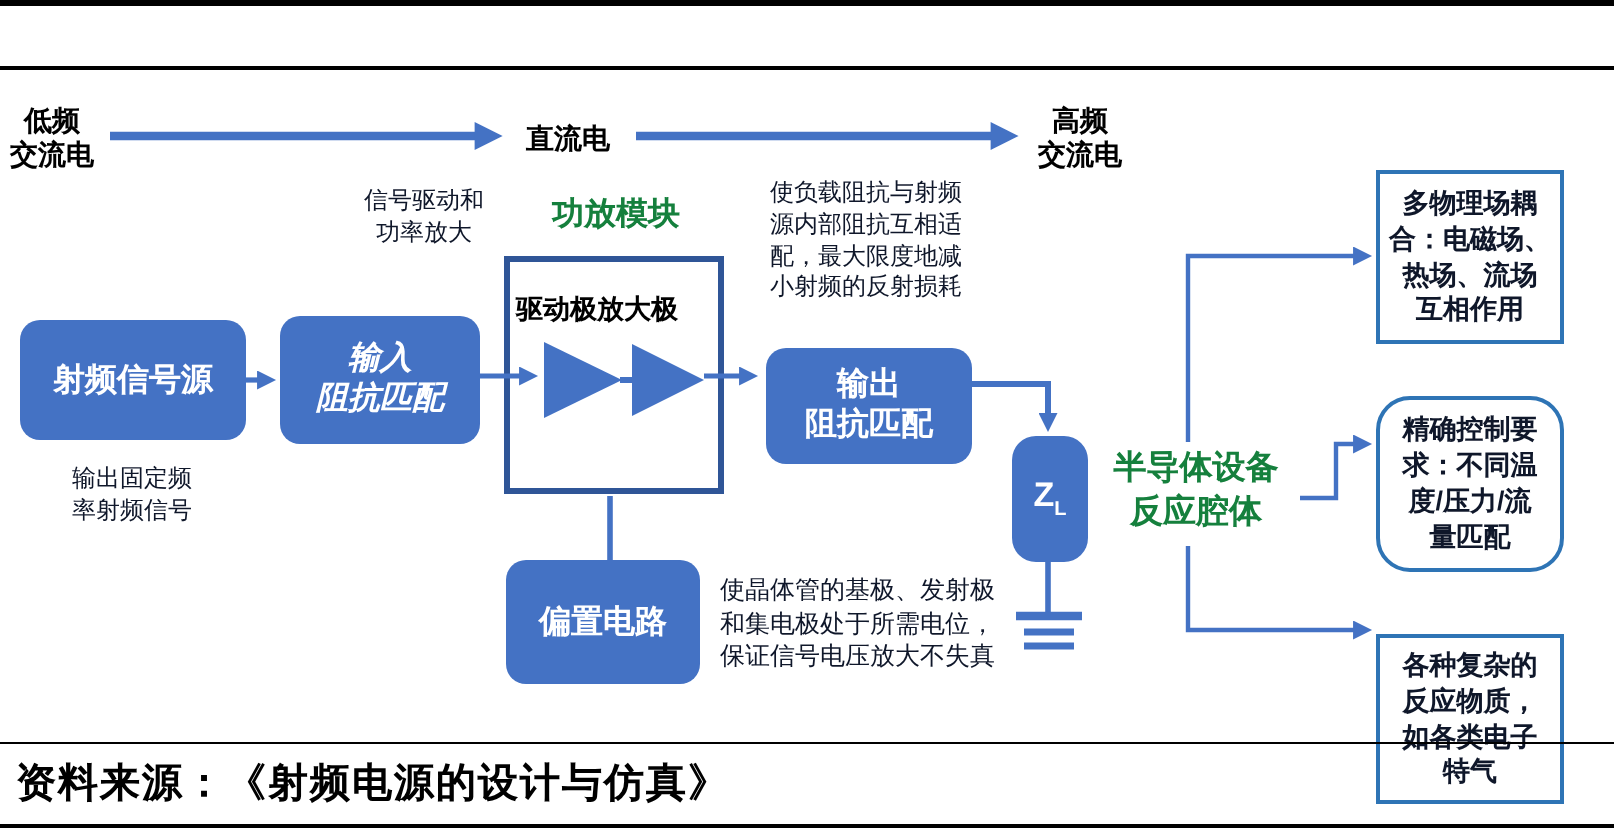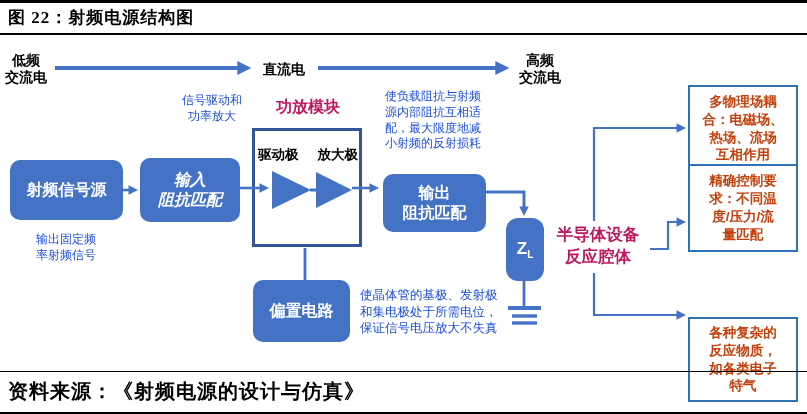--- a/index.html
+++ b/index.html
@@ -16,49 +16,48 @@
   .fig-source{
     left:8px;top:378px;font-family:"Liberation Serif","DejaVu Serif",serif;
     font-size:20px;letter-spacing:1px;font-weight:bold;
   }
   .flow-label{font-weight:bold;font-size:14px;line-height:1.2;text-align:center;white-space:pre-line;}
   .blue-box{
     background:#4472C4;color:#fff;font-weight:bold;border-radius:10px;
     display:flex;align-items:center;justify-content:center;text-align:center;
     white-space:pre-line;box-sizing:border-box;
   }
-  .note{font-size:12px;line-height:1.32;color:#1d4ed8;white-space:pre-line;}
+  .note{font-size:12px;line-height:1.32;color:#0f172a;white-space:pre-line;}
   .note-center{text-align:center;}
   .amp-box{
     border:3px solid #2F5597;background:#fff;box-sizing:border-box;
   }
   .amp-stages{
     position:absolute;left:258px;top:146px;width:100px;display:flex;
-    justify-content:space-between;font-weight:bold;font-size:13.5px;color:#000;
+    font-weight:bold;font-size:13.5px;color:#000;
   }
-  .bold-label{font-weight:bold;color:#be185d;text-align:center;white-space:pre-line;}
+  .bold-label{font-weight:bold;color:#15803d;text-align:center;white-space:pre-line;}
   .callout{
-    left:688px;width:110px;background:#fff;border:2px solid #2E74B5;box-sizing:border-box;
-    color:#c2410c;font-weight:bold;font-size:13.5px;line-height:1.33;text-align:center;
+    left:688px;width:94px;background:#fff;border:2px solid #2E74B5;box-sizing:border-box;
+    color:#0f172a;font-weight:bold;font-size:13.5px;line-height:1.33;text-align:center;
     display:flex;align-items:center;justify-content:center;white-space:pre-line;
   }
   .zl-box{
     left:506px;top:218px;width:38px;height:63px;border-radius:12px;
     font-size:17px;
   }
   .zl-box sub{font-size:10px;}
   svg.overlay{position:absolute;left:0;top:0;z-index:5;pointer-events:none;}
 </style>
 </head>
 <body>
 
 <div class="canvas">
 
   <div class="rule" style="top:0;height:3px;"></div>
-  <div class="abs fig-title">图 22：射频电源结构图</div>
   <div class="rule" style="top:33px;height:1.5px;"></div>
 
   <div class="abs flow-label" style="left:0;top:52px;width:52px;">低频
 交流电</div>
   <div class="abs flow-label" style="left:260px;top:61px;width:48px;">直流电</div>
   <div class="abs flow-label" style="left:512px;top:52px;width:56px;">高频
 交流电</div>
 
   <div class="abs note note-center" style="left:166px;top:93px;width:92px;">信号驱动和
 功率放大</div>
@@ -91,21 +90,21 @@
     <span><span>Z</span><sub>L</sub></span>
   </div>
 
   <div class="abs bold-label" style="left:544px;top:223px;width:108px;font-size:16.5px;line-height:1.35;">半导体设备
 反应腔体</div>
 
   <div class="abs callout" style="top:85px;height:87px;">多物理场耦
 合：电磁场、
 热场、流场
 互相作用</div>
-  <div class="abs callout" style="top:164px;height:88px;">精确控制要
+  <div class="abs callout" style="top:198px;height:88px;border-radius:17px;">精确控制要
 求：不同温
 度/压力/流
 量匹配</div>
   <div class="abs callout" style="top:273px;height:85px;margin-top:44px;">各种复杂的
 反应物质，
 如各类电子
 特气</div>
 
   <svg class="overlay" width="807" height="414" viewBox="0 0 807 414">
     <defs>

